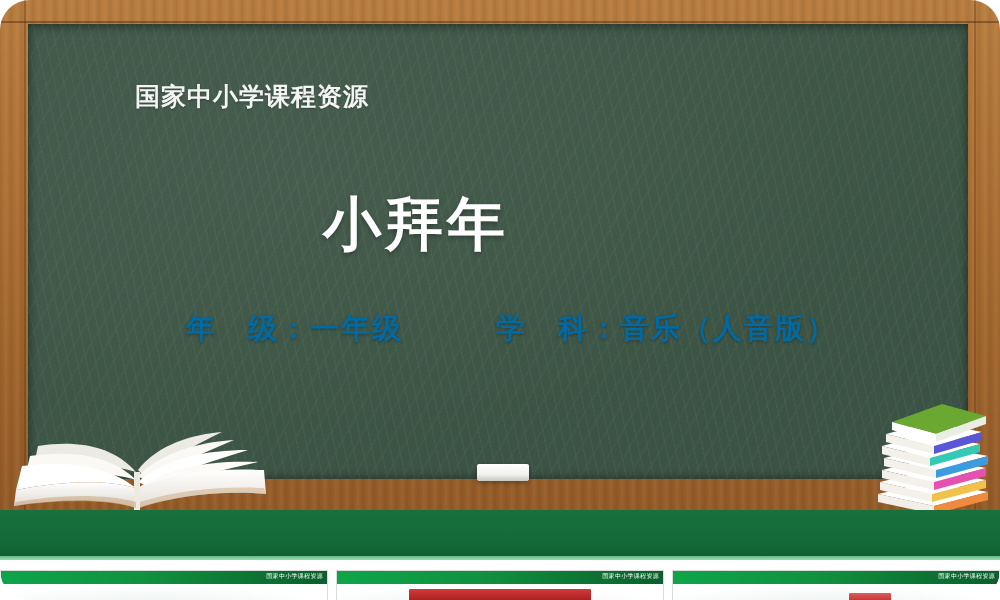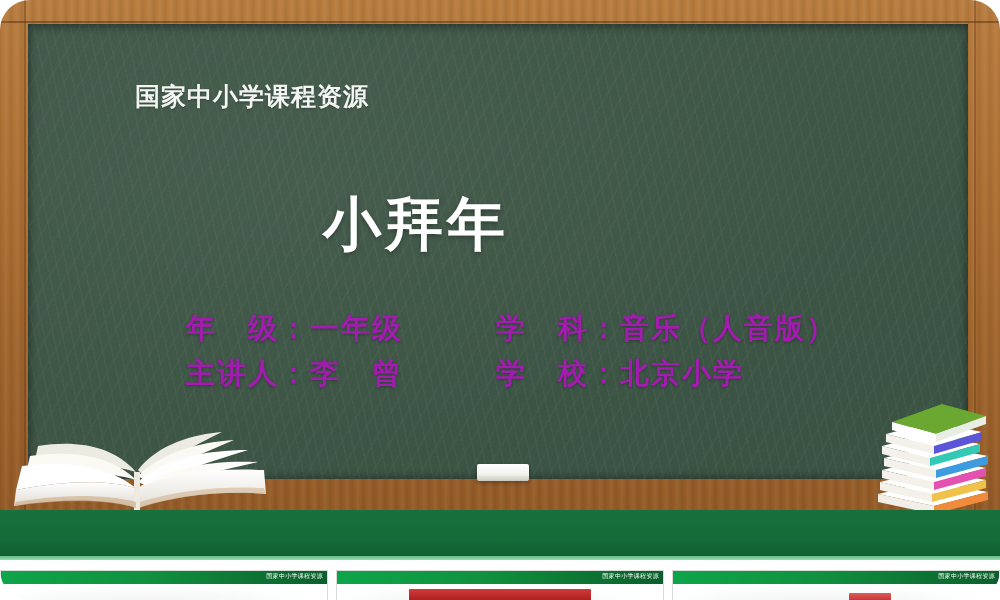--- a/index.html
+++ b/index.html
@@ -160,21 +160,21 @@
   .info-block {
     position: absolute;
     left: 186px;
     top: 306px;
     width: 720px;
   }
   .info-line {
     font-family: "Liberation Serif", serif;
     font-size: 29px;
     font-weight: 700;
-    color: #a21caf;
+    color: #0369a1;
     letter-spacing: 2px;
     line-height: 45px;
     white-space: pre;
     text-shadow: 0 1px 3px rgba(0,0,0,0.30);
   }
 
   
   .thumbs {
     position: absolute;
     left: 0;
@@ -252,21 +252,20 @@
   <div class="board">
     <div class="board-dust"></div>
   </div>
 
   <div class="brand-line">国家中小学课程资源</div>
 
   <div class="main-title">小拜年</div>
 
   <div class="info-block">
     <div class="info-line">年　级：一年级　　　学　科：音乐（人音版）</div>
-    <div class="info-line">主讲人：李　曾　　　学　校：北京小学</div>
   </div>
 
   <div class="book-open">
     <svg width="268" height="90" viewBox="0 0 268 90" xmlns="http://www.w3.org/2000/svg">
       <defs>
         <linearGradient id="pgL" x1="0" y1="0" x2="0" y2="1">
           <stop offset="0%" stop-color="#ffffff"></stop>
           <stop offset="100%" stop-color="#ddd8cf"></stop>
         </linearGradient>
         <linearGradient id="pgR" x1="0" y1="0" x2="0" y2="1">

